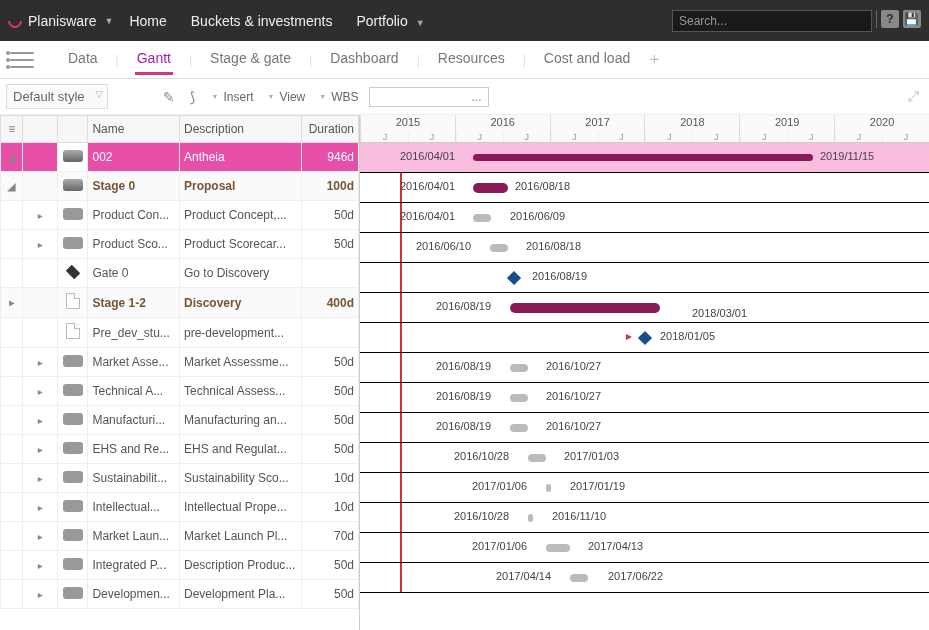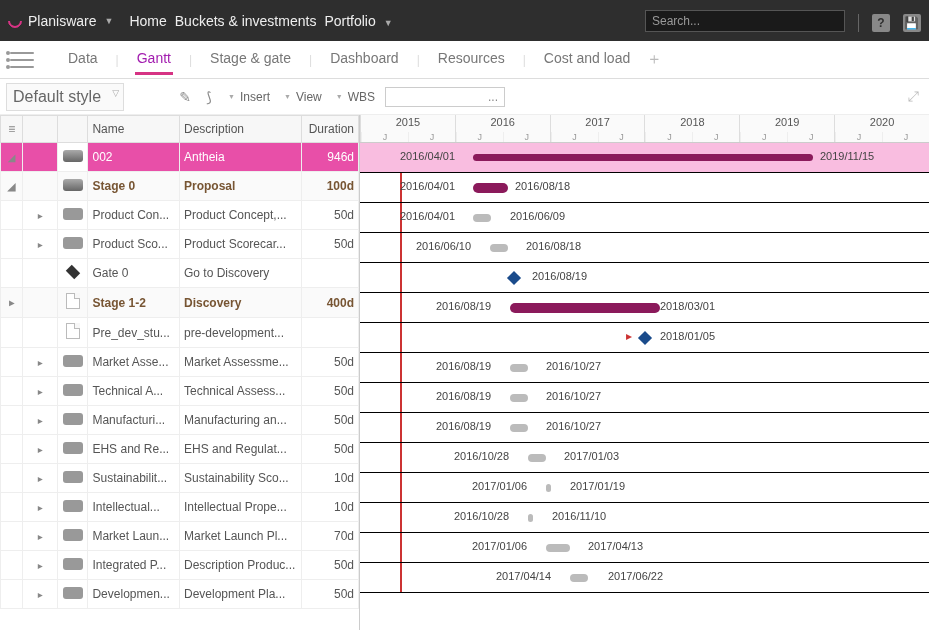--- a/index.html
+++ b/index.html
@@ -3,42 +3,42 @@
 <meta charset="utf-8">
 <style>
   * { box-sizing: border-box; margin: 0; padding: 0; }
   body { font-family: Arial, sans-serif; font-size: 12px; color: #333; background: #fff; width: 929px; height: 630px; overflow: hidden; }
 
   
   .topbar { height: 41px; background: #2e2e2e; color: #eee; display: flex; align-items: center; padding: 0 8px; gap: 16px; }
   .brand { display: flex; align-items: center; gap: 6px; font-size: 14px; }
   .brand-logo { width: 14px; height: 14px; border: 2px solid #d63384; border-top-color: transparent; border-left-color: transparent; border-radius: 50%; transform: rotate(45deg); }
   .brand-caret { font-size: 9px; color: #aaa; margin-left: 2px; }
-  .topnav { display: flex; gap: 8px; font-size: 14px; }
+  .topnav { display: flex; gap: 24px; font-size: 14px; }
   .topnav-item { cursor: pointer; }
   .topnav-item .caret { font-size: 9px; color: #aaa; margin-left: 4px; }
-  .topbar-right { margin-left: auto; display: flex; align-items: flex-end; gap: 13px; padding-left: 27px; }
+  .topbar-right { margin-left: auto; display: flex; align-items: flex-start; gap: 4px; padding-left: 27px; }
   .search-box { background: #1a1a1a; border: 1px solid #555; color: #eee; padding: 3px 6px; width: 200px; font-size: 12px; }
   .search-box::placeholder { color: #999; }
   .topbar-divider { width: 1px; height: 18px; background: #666; }
   .topbar-icon { width: 18px; height: 18px; background: #888; border-radius: 2px; display: flex; align-items: center; justify-content: center; color: #2e2e2e; font-weight: bold; font-size: 12px; }
 
   
   .tabsrow { height: 38px; border-bottom: 1px solid #ddd; display: flex; align-items: center; padding: 0 8px; gap: 6px; }
   .menu-icon { width: 28px; height: 20px; display: flex; flex-direction: column; justify-content: space-between; padding: 2px; }
   .menu-icon span { height: 2px; background: #999; border-radius: 1px; position: relative; }
   .menu-icon span::before { content:''; position:absolute; left:-4px; top:-1px; width:4px; height:4px; background:#999; border-radius:50%; }
   .tab { padding: 6px 2px; color: #777; font-size: 14px; cursor: pointer; border-bottom: 3px solid transparent; }
   .tab.active { color: #a21caf; border-bottom-color: #d63384; }
   .tab-divider { color: #ddd; margin: 0 10px; }
   .tab-plus { color: #bbb; font-size: 16px; margin-left: 8px; cursor: pointer; }
 
   
   .toolbar { height: 36px; display: flex; align-items: center; gap: 6px; padding: 0 6px; border-bottom: 1px solid #eee; position: relative; }
-  .style-select { border: 1px solid #ddd; background: #fafafa; padding: 4px 22px 4px 6px; position: relative; color: #666; font-size: 16px; }
+  .style-select { border: 1px solid #ddd; background: #fafafa; padding: 4px 22px 4px 6px; position: relative; color: #666; font-size: 13px; }
   .style-select::after { content: '▽'; position: absolute; right: 4px; top: 4px; font-size: 9px; color: #aaa; }
   .tool-icon { width: 18px; height: 18px; display: inline-flex; align-items: center; justify-content: center; color: #888; font-size: 14px; }
   .tool-dd { display: inline-flex; align-items: center; gap: 3px; color: #666; font-size: 12px; padding: 2px 4px; cursor: pointer; }
   .tool-dd::before { content: '▼'; font-size: 7px; color: #aaa; margin-right: 2px; }
   .toolbar .panel-more { width: 120px; border: 1px solid #ccc; height: 20px; display: flex; align-items: center; justify-content: flex-end; padding-right: 6px; color: #888; }
   .expand-icon { position: absolute; right: 10px; font-size: 14px; color: #bbb; }
 
   
   .main { display: flex; height: calc(630px - 30px - 38px - 36px); }
   .leftpanel { width: 360px; border-right: 1px solid #ccc; background: #fff; display: flex; flex-direction: column; }
@@ -340,21 +340,21 @@
           <div class="date-label" style="left: 56px;">2016/06/10</div>
           <div class="date-label" style="left: 166px;">2016/08/18</div>
         </div>
         <div class="gantt-row">
           <div class="milestone" style="left: 149px;"></div>
           <div class="date-label" style="left: 172px;">2016/08/19</div>
         </div>
         <div class="gantt-row">
           <div class="bar pink" style="left: 150px; width: 150px;"></div>
           <div class="date-label" style="left: 76px;">2016/08/19</div>
-          <div class="date-label" style="left: 300px;">2018/03/01</div>
+          <div class="date-label" style="left: 332px; margin-top: 7px;">2018/03/01</div>
         </div>
         <div class="gantt-row">
           <div class="milestone" style="left: 280px;"></div>
           <div style="position: absolute; color: rgb(204, 51, 51); left: 266px; top: 6px; font-size: 12px;">▸</div>
           <div class="date-label" style="left: 300px;">2018/01/05</div>
         </div>
         <div class="gantt-row">
           <div class="bar gray" style="left: 150px; width: 18px;"></div>
           <div class="date-label" style="left: 76px;">2016/08/19</div>
           <div class="date-label" style="left: 186px;">2016/10/27</div>

